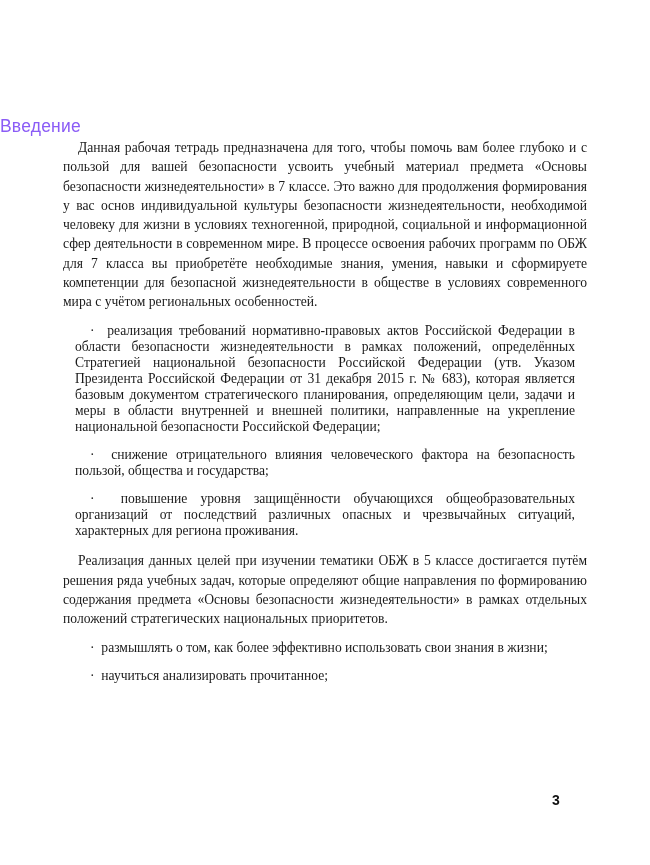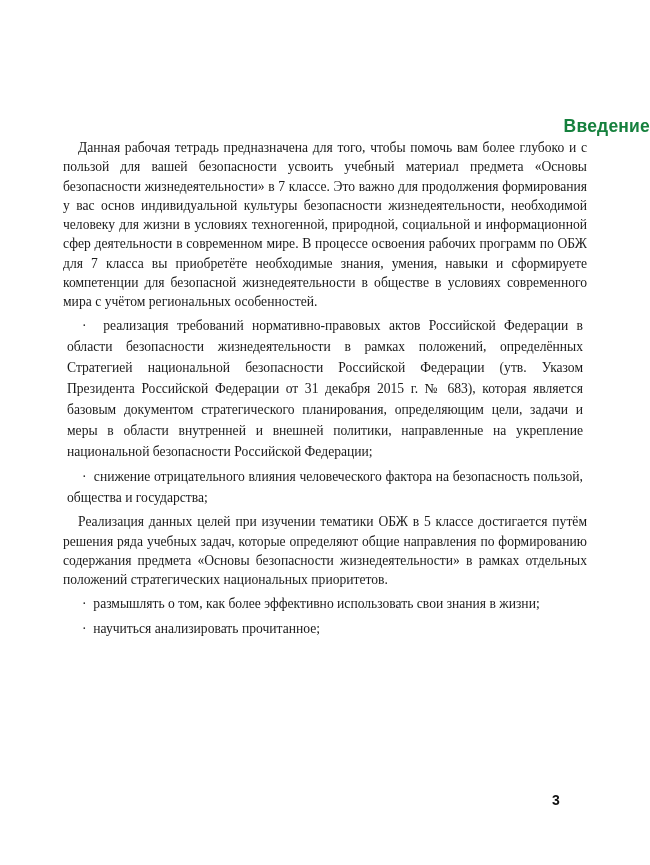--- a/index.html
+++ b/index.html
@@ -21,50 +21,50 @@
     top: 0; left: 0;
     width: 650px;
     height: 865px;
     background: #ffffff;
   }
   .page-title {
     position: absolute;
     top: 104px;
     left: 0;
     width: 650px;
-    text-align: right;
+    text-align: left;
     font-family: "Liberation Sans", "DejaVu Sans", sans-serif;
-    font-weight: bold;
+    font-weight: normal;
     font-size: 17.5px;
     letter-spacing: 0.2px;
-    color: #15803d;
+    color: #8b5cf6;
   }
   .text-block {
     position: absolute;
     top: 138px;
     left: 63px;
     width: 524px;
   }
   p.para {
     margin: 0;
     padding: 0;
     font-size: 13.6px;
     line-height: 19.25px;
     text-align: justify;
     text-justify: inter-word;
     text-indent: 15px;
     color: #1a1a1a;
     word-spacing: 0.1px;
     hyphens: manual;
   }
   p.bullet {
-    margin: 4px;
+    margin: 12px;
     padding: 0;
     font-size: 13.6px;
-    line-height: 21px;
+    line-height: 16px;
     text-align: justify;
     text-justify: inter-word;
     text-indent: 15px;
     color: #1a1a1a;
   }
   p.last-line-left {
     text-align-last: left;
     font-family: Liberation Serif, serif;
   }
   .bullet-mark {
@@ -89,20 +89,21 @@
 
   <div class="text-block">
 
     <p class="para last-line-left">Данная рабочая тетрадь предназначена для того, чтобы помочь вам более глубоко и с пользой для вашей безопасности усвоить учебный материал предмета «Основы безопасности жизнедеятельности» в 7 классе. Это важно для продолжения формирования у вас основ индивидуальной культуры безопасности жизнедеятельности, необходимой человеку для жизни в условиях техногенной, природной, социальной и информационной сфер деятельности в современном мире. В процессе освоения рабочих программ по ОБЖ для 7 класса вы приобретёте необходимые знания, умения, навыки и сформируете компетенции для безопасной жизнедеятельности в обществе в условиях современного мира с учётом региональных особенностей.</p>
 
 
     <p class="bullet last-line-left"><span class="bullet-mark">·&nbsp;&nbsp;</span><span>реализация требований нормативно-правовых актов Российской Федерации в области безопасности жизнедеятельности в рамках положений, определённых Стратегией национальной безопасности Российской Федерации (утв. Указом Президента Российской Федерации от 31 декабря 2015 г. № 683), которая является базовым документом стратегического планирования, определяющим цели, задачи и меры в области внутренней и внешней политики, направленные на укрепление национальной безопасности Российской Федерации;</span></p>
 
     <p class="bullet last-line-left"><span class="bullet-mark">·&nbsp;&nbsp;</span><span>снижение отрицательного влияния человеческого фактора на безопасность пользой, общества и государства;</span></p>
 
+    <p class="bullet last-line-left"><span class="bullet-mark">·&nbsp;&nbsp;</span><span>повышение уровня защищённости обучающихся общеобразовательных организаций от последствий различных опасных и чрезвычайных ситуаций, характерных для региона проживания.</span></p>
 
     <p class="para last-line-left">Реализация данных целей при изучении тематики ОБЖ в 5 классе достигается путём решения ряда учебных задач, которые определяют общие направления по формированию содержания предмета «Основы безопасности жизнедеятельности» в рамках отдельных положений стратегических национальных приоритетов.</p>
 
 
     <p class="bullet last-line-left"><span class="bullet-mark">·&nbsp;&nbsp;</span><span>размышлять о том, как более эффективно использовать свои знания в жизни;</span></p>
 
     <p class="bullet last-line-left"><span class="bullet-mark">·&nbsp;&nbsp;</span><span>научиться анализировать прочитанное;</span></p>
 
   </div>
 

